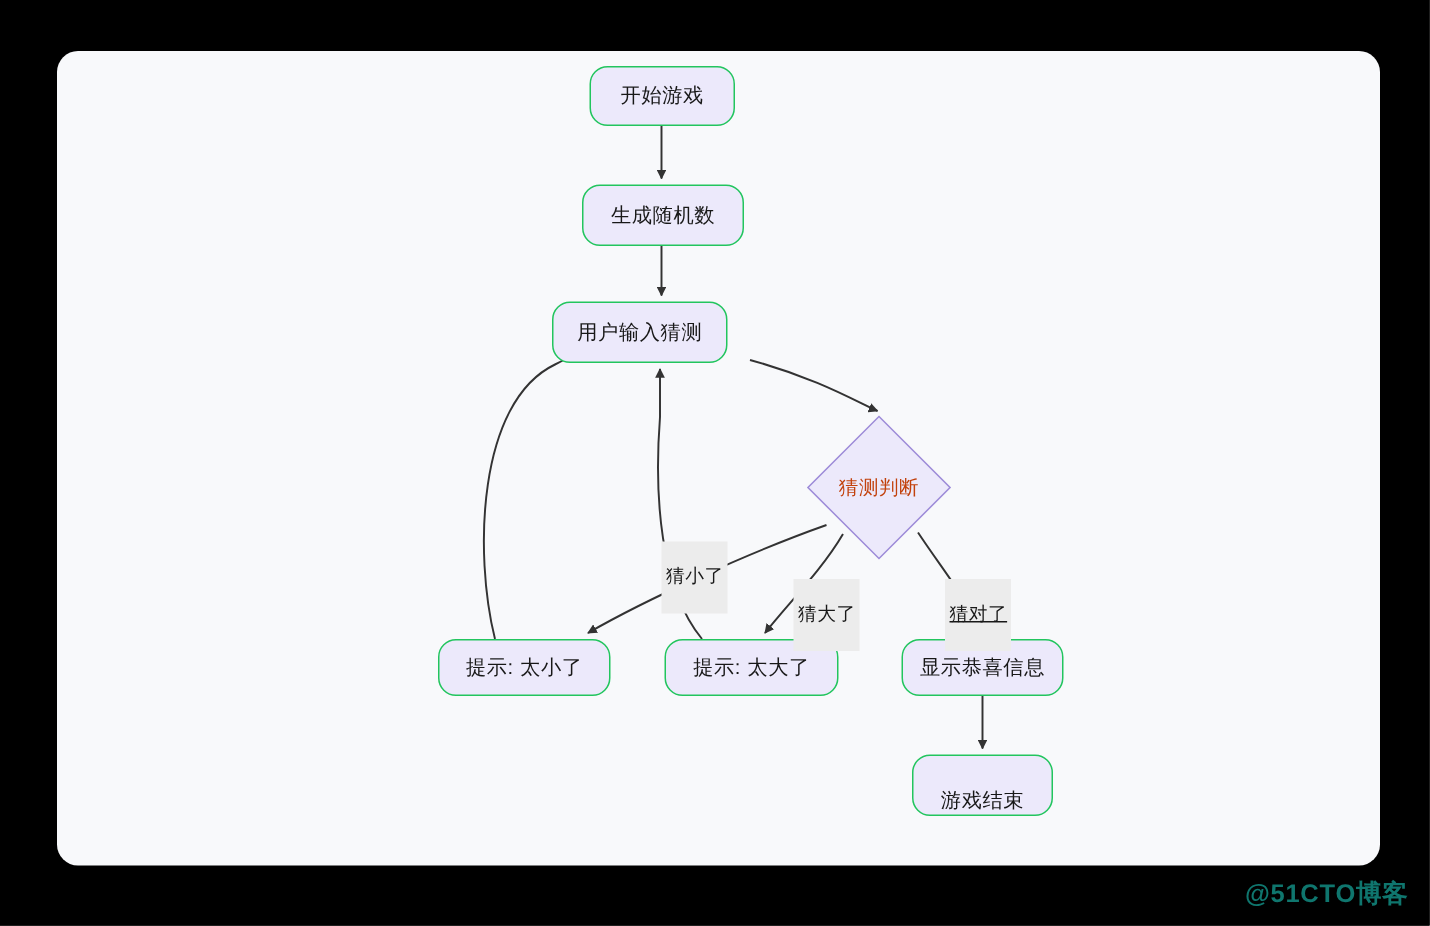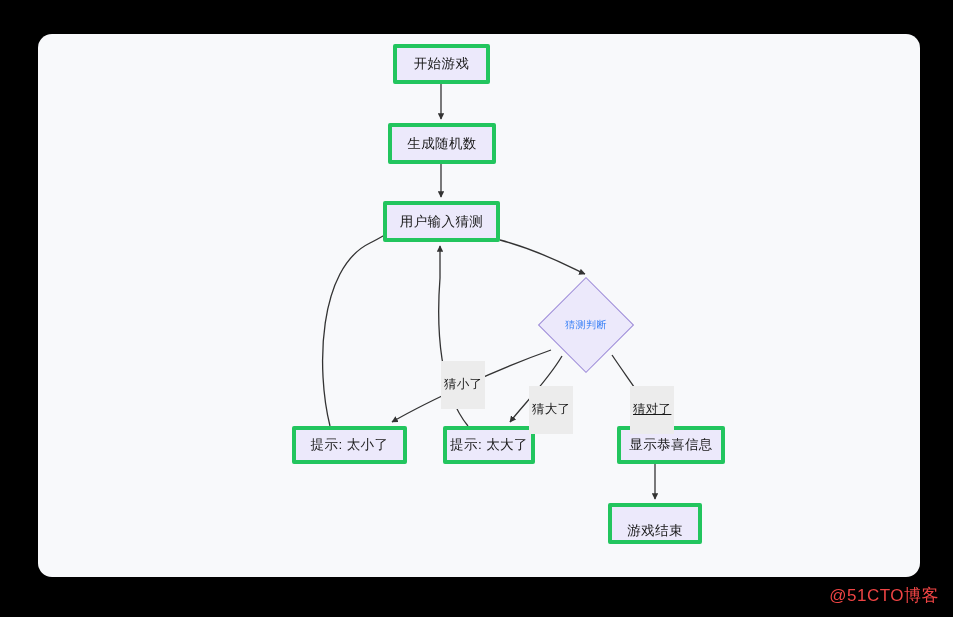--- a/index.html
+++ b/index.html
@@ -36,65 +36,65 @@
     left: 0;
     top: 0;
     width: 953px;
     height: 617px;
     pointer-events: none;
   }
   .node-box {
     position: absolute;
     box-sizing: border-box;
     background: #ece9fb;
-    border: 4px solid #22c55e;
-    border-radius: 2px;
+    border: 1px solid #22c55e;
+    border-radius: 12px;
     display: flex;
     align-items: center;
     justify-content: center;
     color: #181818;
     font-size: 13.5px;
     letter-spacing: 0.4px;
     white-space: nowrap;
   }
   .node-diamond {
     position: absolute;
     box-sizing: border-box;
     background: #ece9fb;
     border: 1px solid #9d8bd8;
     transform: rotate(45deg);
   }
   .diamond-label {
     position: absolute;
     display: flex;
     align-items: center;
     justify-content: center;
-    color: #3b82f6;
-    font-size: 10px;
+    color: #c2410c;
+    font-size: 13px;
     letter-spacing: 0.4px;
     white-space: nowrap;
   }
   .edge-label {
     position: absolute;
     background: #ececec;
     color: #181818;
     font-size: 12.5px;
     letter-spacing: 0.3px;
     padding: 16px 3px;
     white-space: nowrap;
     line-height: 1.25;
   }
   #watermark {
     position: absolute;
     right: 14px;
     bottom: 10px;
-    color: #ef4444;
+    color: #0f766e;
     font-size: 17px;
     letter-spacing: 0.5px;
-    font-weight: 400;
+    font-weight: 700;
     white-space: nowrap;
   }
 </style>
 </head>
 <body>
 
 <div id="canvas-root">
 
   <div id="diagram-card"></div>
 
@@ -118,38 +118,38 @@
   </svg>
 
   <div class="node-box" style="left:393px; top:44px; width:97px; height:40px;">
     <span>开始游戏</span>
   </div>
 
   <div class="node-box" style="left:388px; top:123px; width:108px; height:41px;justify-content:center;">
     <span>生成随机数</span>
   </div>
 
-  <div class="node-box" style="left:383px; top:201px; width:117px; height:41px;">
+  <div class="node-box" style="left:368px; top:201px; width:117px; height:41px;">
     <span>用户输入猜测</span>
   </div>
 
   <div class="node-diamond" style="left:552px; top:291px; width:68px; height:68px;"></div>
   <div class="diamond-label" style="left:536px; top:311px; width:100px; height:28px;">
     <span>猜测判断</span>
   </div>
 
   <div class="node-box" style="left:292px; top:426px; width:115px; height:38px;">
     <span>提示: 太小了</span>
   </div>
 
-  <div class="node-box" style="left:443px; top:426px; width:92px; height:38px;">
+  <div class="node-box" style="left:443px; top:426px; width:116px; height:38px;">
     <span>提示: 太大了</span>
   </div>
 
-  <div class="node-box" style="left:601px; top:426px; width:108px; height:38px;margin-left:16px;">
+  <div class="node-box" style="left:601px; top:426px; width:108px; height:38px;">
     <span>显示恭喜信息</span>
   </div>
 
   <div class="node-box" style="left:608px; top:503px; width:94px; height:41px;align-items:flex-end;">
     <span>游戏结束</span>
   </div>
 
   <div class="edge-label" style="left:441px; top:361px;">
     <span>猜小了</span>
   </div>

